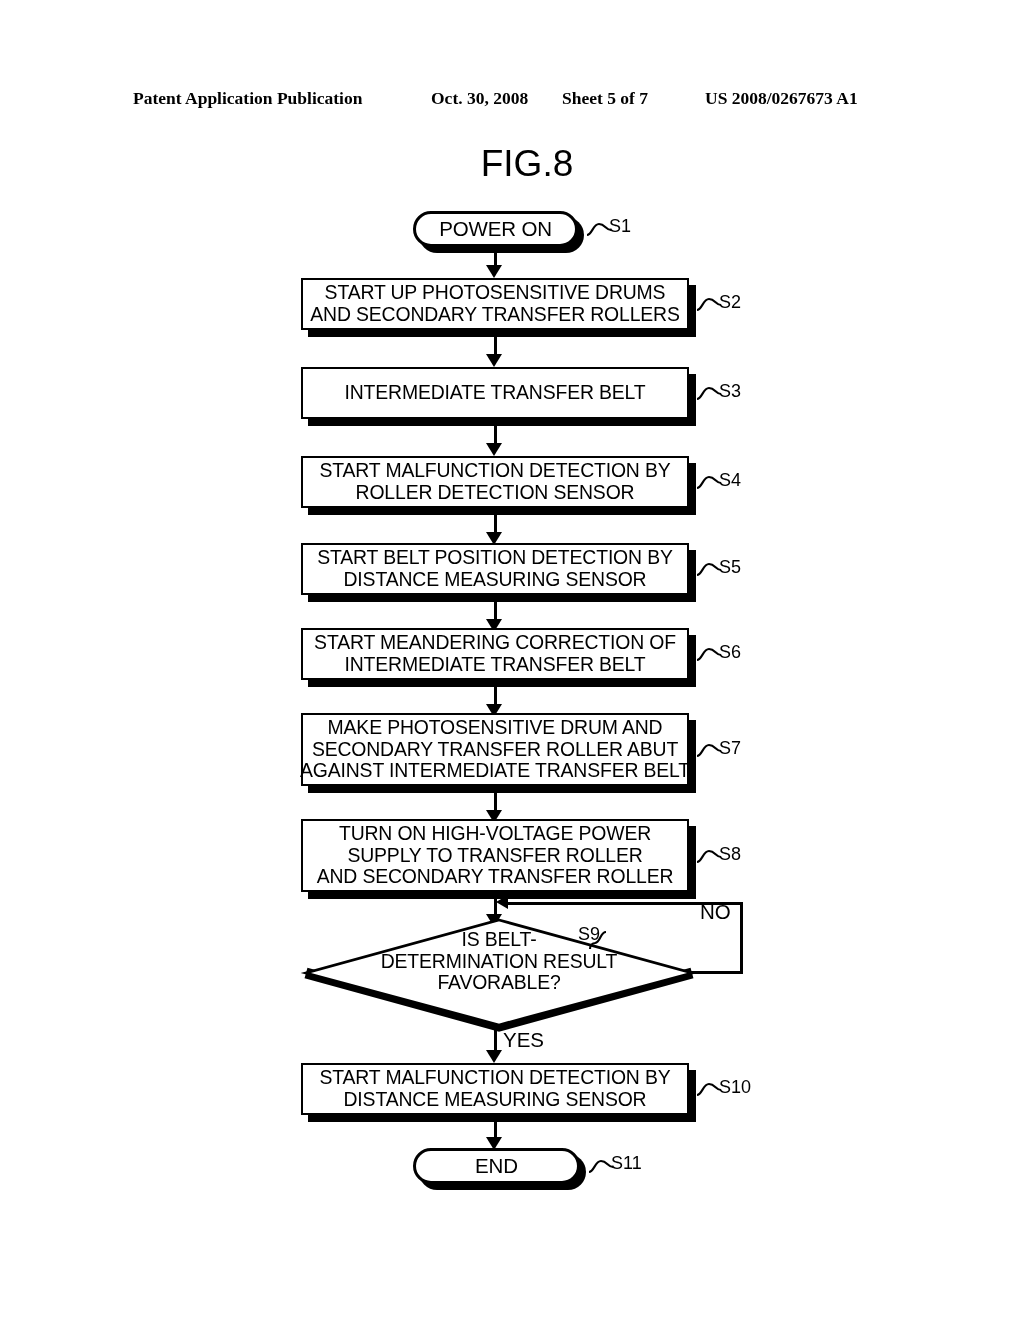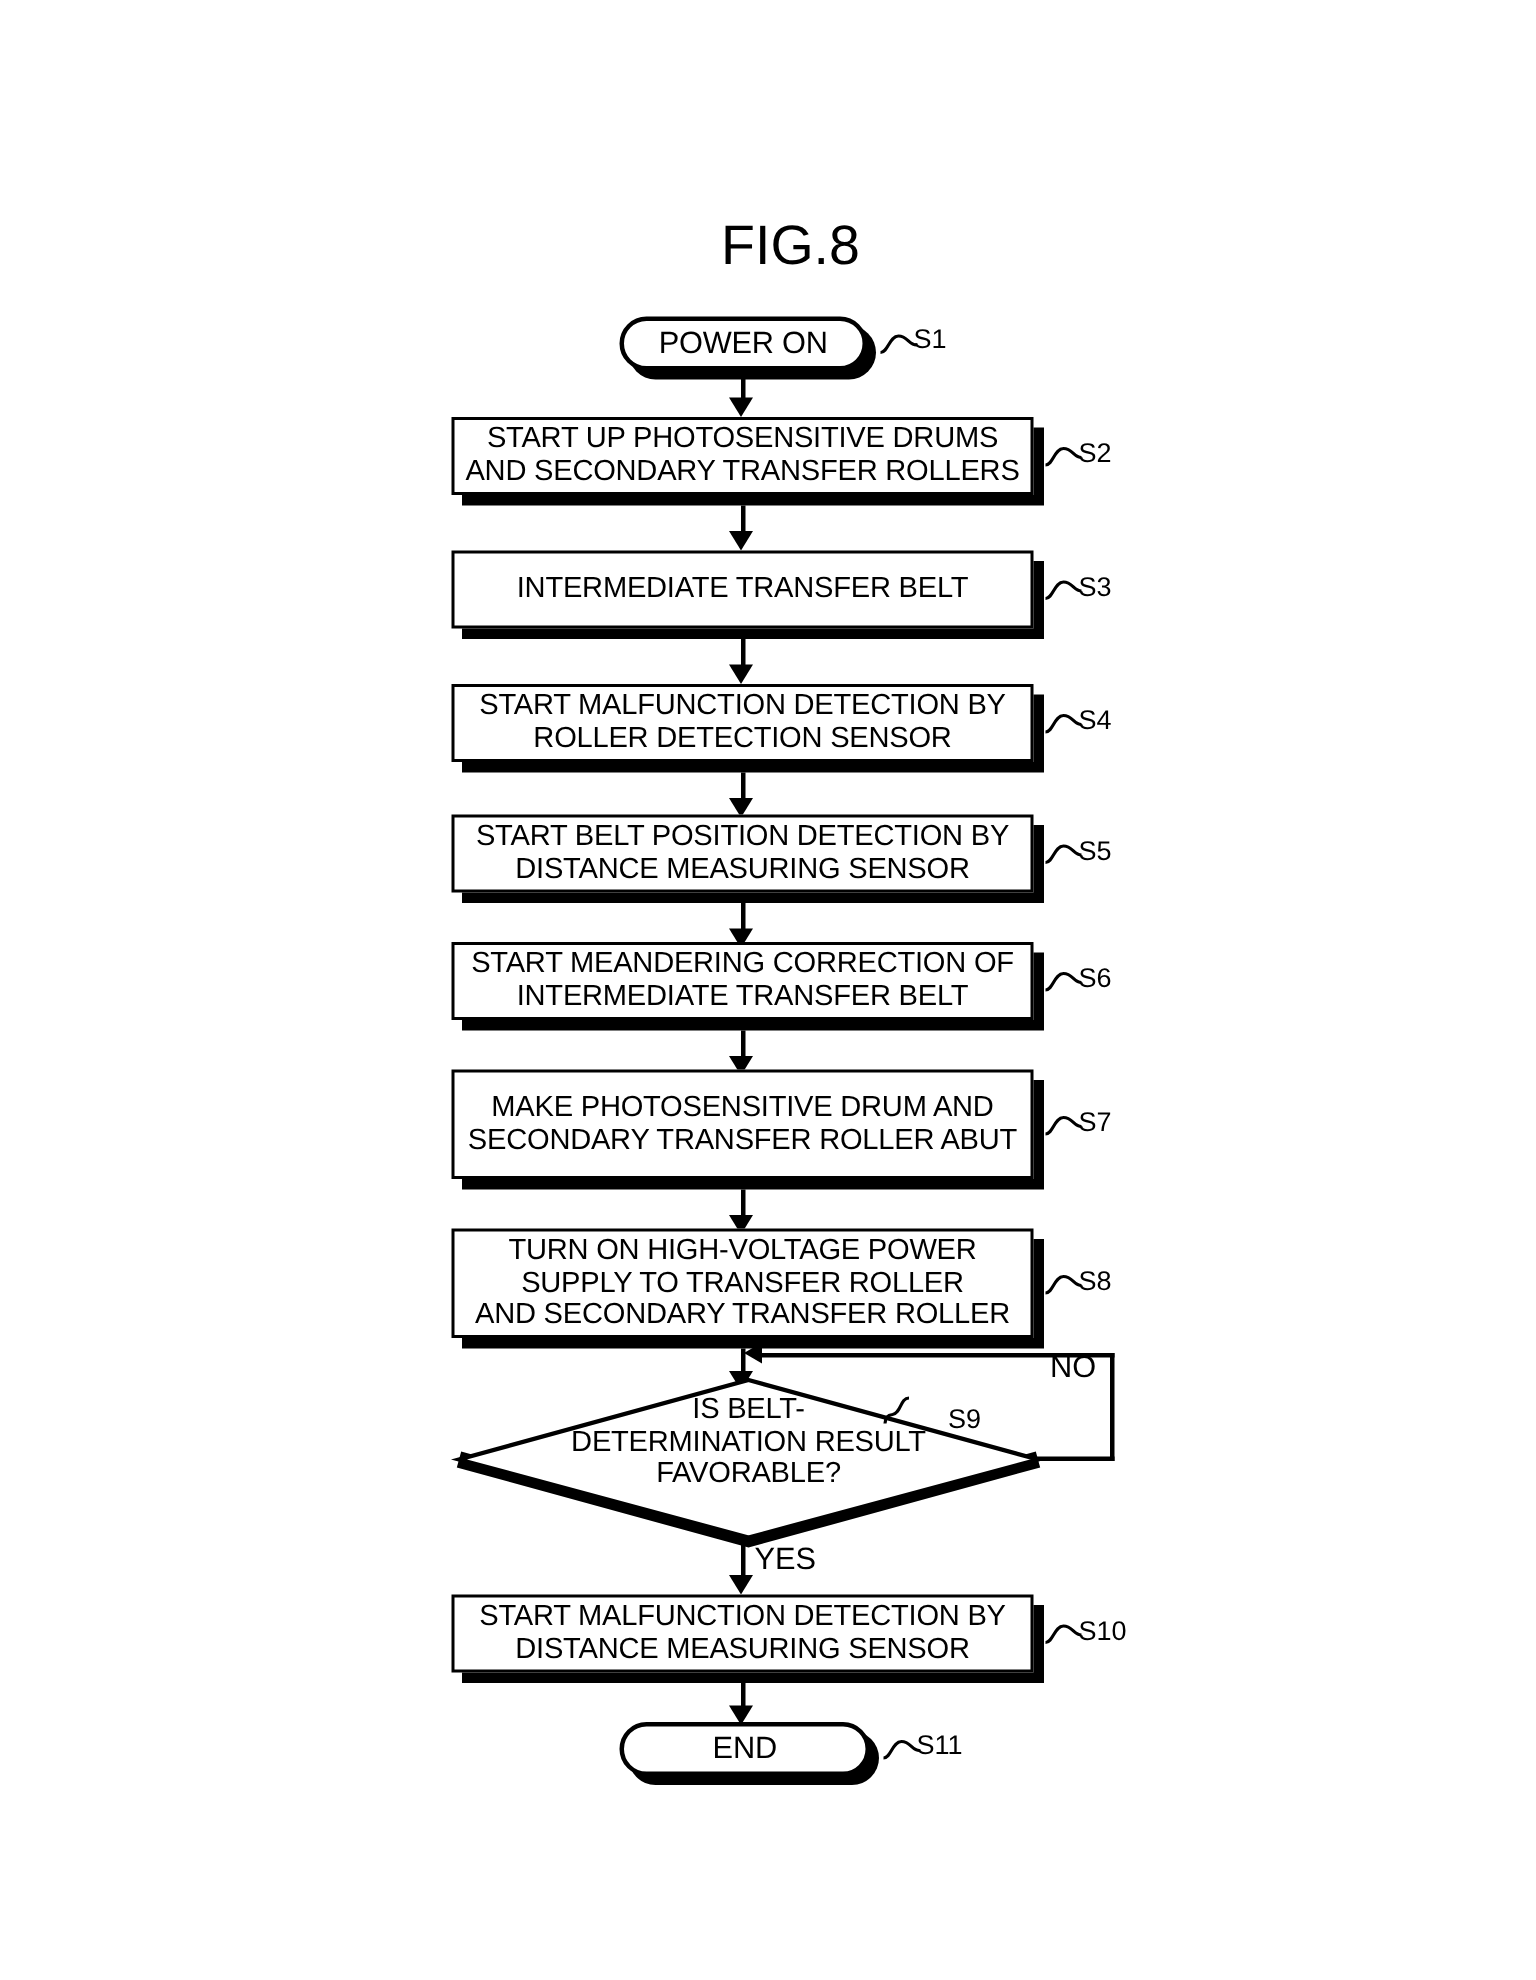--- a/index.html
+++ b/index.html
@@ -134,20 +134,26 @@
     position: absolute;
     font-size: 20.5px;
     white-space: nowrap;
   }
 </style>
 </head>
 <body>
 
 <div id="page">
 
+  <div id="pub-header">
+    <span class="hdr-pub">Patent Application Publication</span>
+    <span class="hdr-date">Oct. 30, 2008</span>
+    <span class="hdr-sheet">Sheet 5 of 7</span>
+    <span class="hdr-num">US 2008/0267673 A1</span>
+  </div>
 
   <div id="fig-title">
     <span class="t">FIG.8</span>
   </div>
 
   <div class="node term shadow" style="left:413px; top:211px; width:165px; height:36px;">
     <div class="lines">
       <div>POWER ON</div>
     </div>
   </div>
@@ -225,20 +231,21 @@
   </svg>
   <div class="tag" style="left:719px; top:642px;">S6</div>
 
   <div class="vline" style="left:494px; top:687px; height:19px;"></div>
   <div class="arrowdown" style="left:486px; top:704px;"></div>
 
   <div class="node shadow" style="left:301px; top:713px; width:388px; height:73px;">
     <div class="lines">
       <div>MAKE PHOTOSENSITIVE DRUM AND</div>
       <div>SECONDARY TRANSFER ROLLER ABUT</div>
+      <div>AGAINST INTERMEDIATE TRANSFER BELT</div>
     </div>
   </div>
   <svg class="tag-curl" style="left:696px; top:742px;">
     <path d="M1,14 C6,14 7,3 13,3 C19,3 20,9 25,9" fill="none" stroke="#000" stroke-width="2.1"></path>
   </svg>
   <div class="tag" style="left:719px; top:738px;">S7</div>
 
   <div class="vline" style="left:494px; top:793px; height:19px;"></div>
   <div class="arrowdown" style="left:486px; top:810px;"></div>
 
@@ -271,21 +278,21 @@
     </svg>
   </div>
   <div id="diamond-text">
     <div>IS BELT-</div>
     <div>DETERMINATION RESULT</div>
     <div>FAVORABLE?</div>
   </div>
   <svg class="tag-curl" style="left:588px; top:930px; width:22px; height:22px;">
     <path d="M18,2 C12,2 13,12 7,13 C3,13.5 2,16 2,19" fill="none" stroke="#000" stroke-width="2.1"></path>
   </svg>
-  <div class="tag" style="left:632px; top:924px;margin-top:12px;">S9</div>
+  <div class="tag" style="left:578px; top:924px;">S9</div>
 
   <div class="vline" style="left:494px; top:1024px; height:32px;"></div>
   <div class="arrowdown" style="left:486px; top:1050px;"></div>
   <div class="branch-label" style="left:503px; top:1028px;">YES</div>
 
   <div class="node shadow" style="left:301px; top:1063px; width:388px; height:52px;">
     <div class="lines">
       <div>START MALFUNCTION DETECTION BY</div>
       <div>DISTANCE MEASURING SENSOR</div>
     </div>

